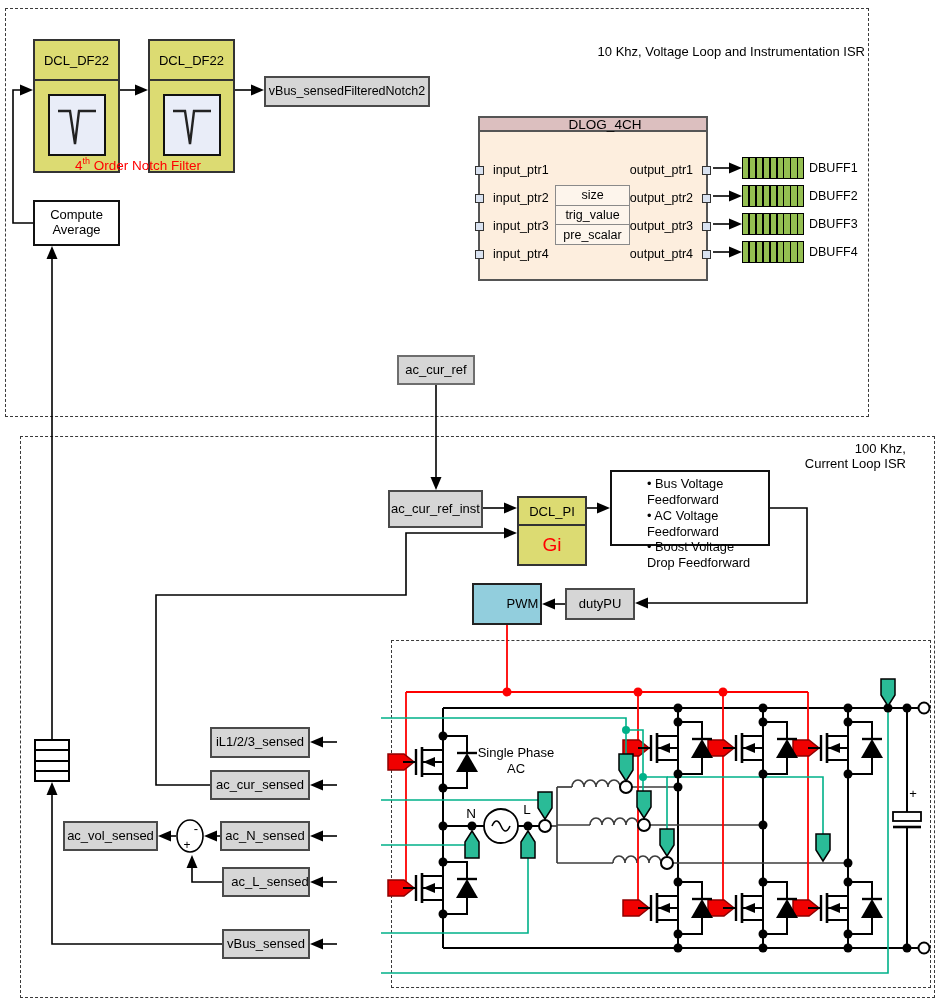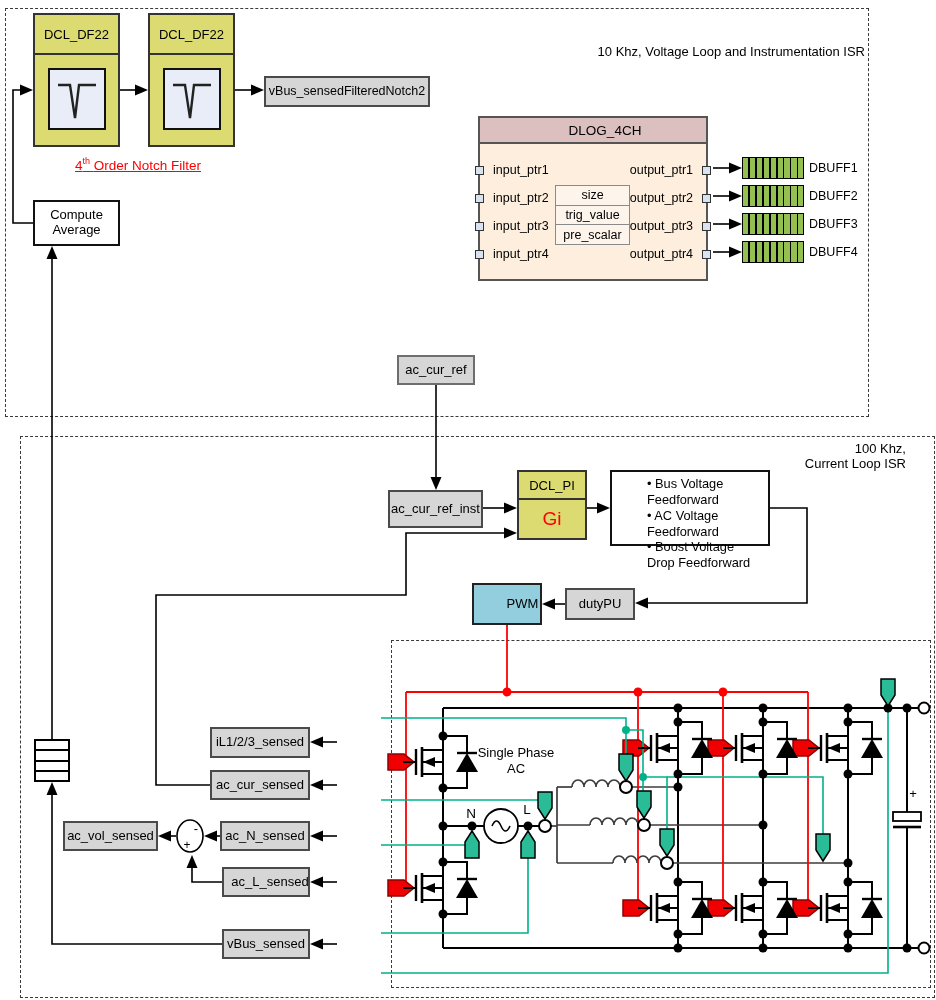--- a/index.html
+++ b/index.html
@@ -4,28 +4,28 @@
 <style>
   html,body{margin:0;padding:0;background:#ffffff;}
   #stage{position:relative;width:936px;height:1000px;background:#fff;
          font-family:"Liberation Sans", sans-serif;color:#000;overflow:hidden;}
   .dashed{position:absolute;border:1.6px dashed #3a3a3a;background:transparent;}
   .box{position:absolute;display:flex;align-items:center;justify-content:center;
        text-align:center;font-size:13px;line-height:1.15;box-sizing:border-box;}
   .graybox{background:#d6d6d6;border:2px solid #4a4a4a;}
   .whitebox{background:#ffffff;border:2px solid #111;}
   .bluebox{background:#92cedd;border:2px solid #222;padding-left:31px;}
-  .yellowblock{position:absolute;background:#dcdb72;border:2px solid #333;box-sizing:border-box;}
+  .yellowblock{position:absolute;background:#dcdb72;border:2px solid #333;box-sizing:border-box;margin-top:26px;}
   .yellowhead{position:absolute;left:0;top:0;width:100%;height:40px;border-bottom:2px solid #333;
               display:flex;align-items:center;justify-content:center;font-size:13px;box-sizing:border-box;}
   .notchinner{position:absolute;background:#e9edf8;border:2px solid #111;box-sizing:border-box;}
   .redcap{position:absolute;color:#ff0000;font-size:13.5px;text-align:center;}
   .title{position:absolute;font-size:13px;text-align:right;}
   .dlog{position:absolute;background:#fdeede;border:2px solid #555;box-sizing:border-box;}
-  .dloghead{position:absolute;left:0;top:0;width:100%;height:26px;background:#dcbfbf;
+  .dloghead{position:absolute;left:0;top:0;width:100%;height:14px;background:#dcbfbf;
             border-bottom:2px solid #555;display:flex;align-items:center;justify-content:center;
             font-size:13.5px;box-sizing:border-box;padding-left:24px;}
   .port{position:absolute;width:9px;height:9px;background:#d9e2f0;border:1.3px solid #333;box-sizing:border-box;}
   .plabel{position:absolute;font-size:12.5px;line-height:14px;}
   .parambox{position:absolute;background:#fdf5ec;border:1px solid #8a8a8a;box-sizing:border-box;}
   .paramrow{height:19.6px;display:flex;align-items:center;justify-content:center;
             font-size:12.5px;border-bottom:1px solid #8a8a8a;box-sizing:border-box;}
   .paramrow:last-child{border-bottom:none;}
   .dbuff{position:absolute;width:62px;height:22px;border:1.6px solid #000;box-sizing:border-box;
          background:repeating-linear-gradient(to right,#94bf51 0px,#94bf51 5.4px,#000 5.4px,#000 6.9px);}
@@ -65,21 +65,21 @@
     </div>
   </div>
   <div class="yellowblock" style="left:148px;top:13px;width:87px;height:134px;">
     <div class="yellowhead">DCL_DF22</div>
     <div class="notchinner" style="left:13px;top:53px;width:58px;height:62px;">
       <svg width="54" height="58" viewBox="0 0 54 58">
           <polyline points="8,15 20,15 25,48 29,15 46,15" fill="none" stroke="#222" stroke-width="2.4"></polyline>
         </svg>
     </div>
   </div>
-  <div class="redcap" style="left:38px;top:156px;width:200px;text-decoration:underline;">
+  <div class="redcap" style="left:38px;top:156px;width:200px;">
     <span>4</span><sup>th</sup>
     <span>Order Notch Filter</span>
   </div>
 
   <div class="box whitebox" style="left:33px;top:200px;width:87px;height:46px;">
     <div>
       <div>Compute</div>
       <div>Average</div>
     </div>
   </div>

